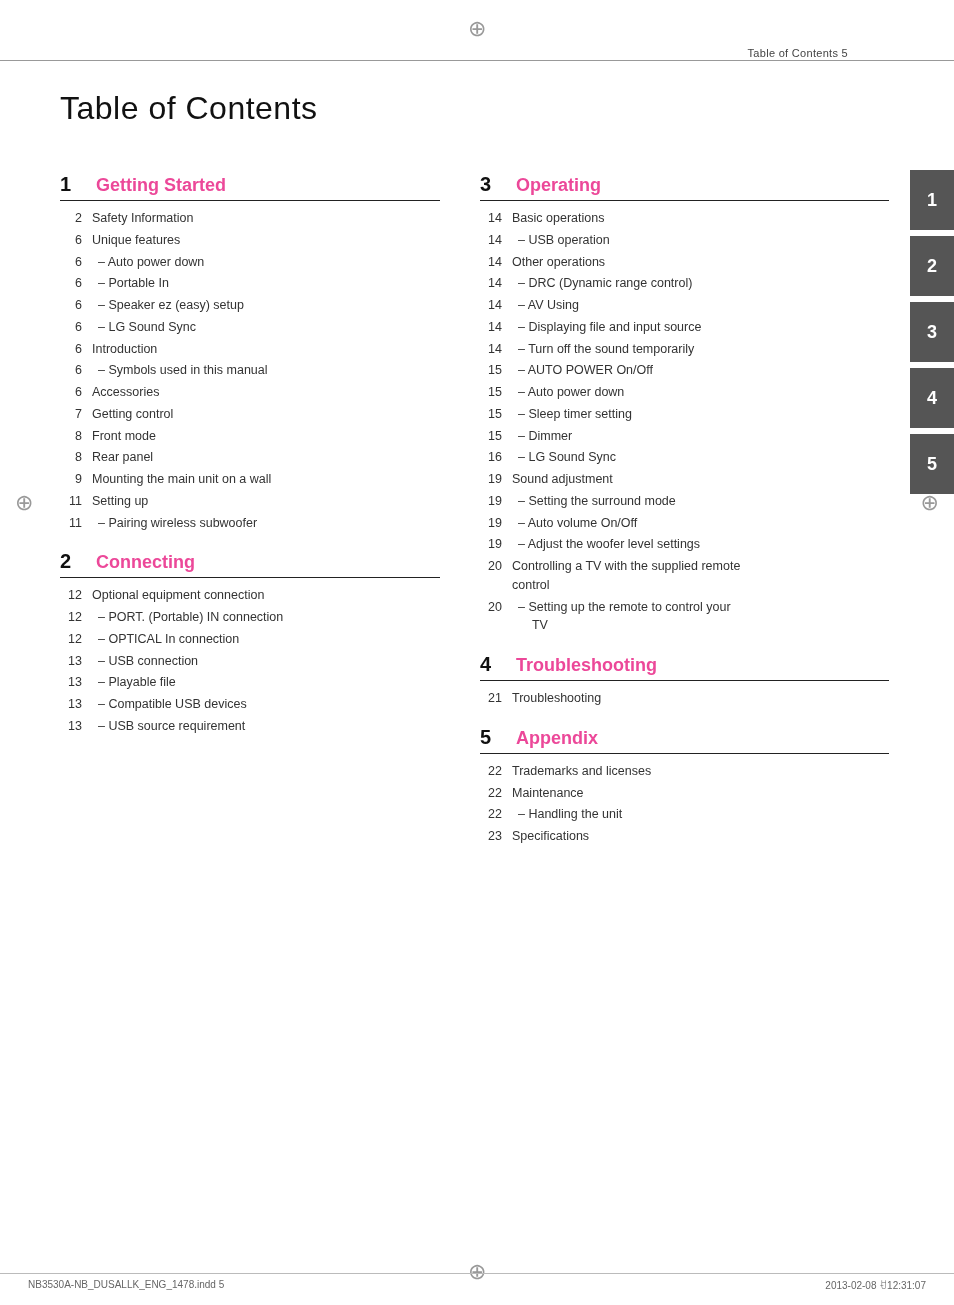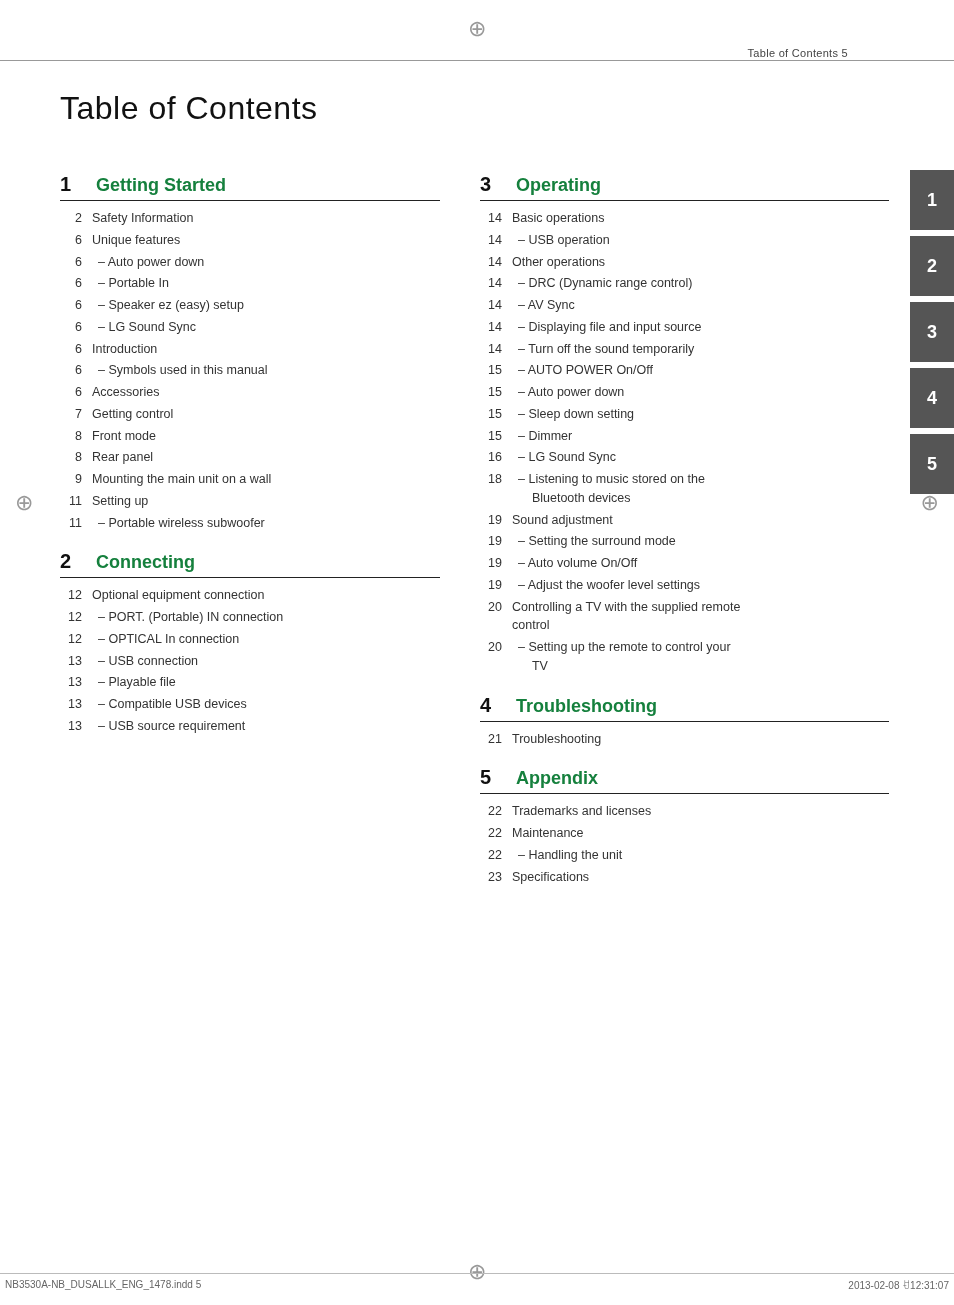--- a/index.html
+++ b/index.html
@@ -116,21 +116,21 @@
     }
     .section-number {
       font-size: 20px;
       font-weight: bold;
       color: #111;
       min-width: 20px;
     }
     .section-title {
       font-size: 18px;
       font-weight: bold;
-      color: #15803d;
+      color: #ec4899;
     }
 
     
     .toc-item {
       display: flex;
       align-items: flex-start;
       gap: 10px;
       margin-bottom: 3px;
       line-height: 1.5;
     }
@@ -157,21 +157,21 @@
     .footer {
       position: absolute;
       bottom: 10px;
       left: 0;
       right: 0;
       height: 22px;
       border-top: 1px solid #bbb;
       display: flex;
       align-items: center;
       justify-content: space-between;
-      padding: 0 5px;
+      padding: 0 28px;
       font-size: 10px;
       color: #666;
     }
   </style>
 </head>
 <body>
 
 <div class="page-wrapper">
 
   <div class="crosshair crosshair-top">⊕</div>
@@ -252,21 +252,21 @@
         <div class="toc-item">
           <span class="toc-page">9</span>
           <span class="toc-text">Mounting the main unit on a wall</span>
         </div>
         <div class="toc-item">
           <span class="toc-page">11</span>
           <span class="toc-text">Setting up</span>
         </div>
         <div class="toc-item">
           <span class="toc-page">11</span>
-          <span class="toc-text indented">–  Portable wireless subwoofer</span>
+          <span class="toc-text indented">–  Pairing wireless subwoofer</span>
         </div>
       </div>
 
       <div class="section-gap">
         <div class="section-header">
           <span class="section-number">2</span>
           <span class="section-title">Connecting</span>
         </div>
         <div class="toc-item">
           <span class="toc-page">12</span>
@@ -318,53 +318,49 @@
         <div class="toc-item">
           <span class="toc-page">14</span>
           <span class="toc-text">Other operations</span>
         </div>
         <div class="toc-item">
           <span class="toc-page">14</span>
           <span class="toc-text indented">–  DRC (Dynamic range control)</span>
         </div>
         <div class="toc-item">
           <span class="toc-page">14</span>
-          <span class="toc-text indented">–  AV Sync</span>
+          <span class="toc-text indented">–  AV Using</span>
         </div>
         <div class="toc-item">
           <span class="toc-page">14</span>
           <span class="toc-text indented">–  Displaying file and input source</span>
         </div>
         <div class="toc-item">
           <span class="toc-page">14</span>
           <span class="toc-text indented">–  Turn off the sound temporarily</span>
         </div>
         <div class="toc-item">
           <span class="toc-page">15</span>
           <span class="toc-text indented">–  AUTO POWER On/Off</span>
         </div>
         <div class="toc-item">
           <span class="toc-page">15</span>
           <span class="toc-text indented">–  Auto power down</span>
         </div>
         <div class="toc-item">
           <span class="toc-page">15</span>
-          <span class="toc-text indented">–  Sleep down setting</span>
+          <span class="toc-text indented">–  Sleep timer setting</span>
         </div>
         <div class="toc-item">
           <span class="toc-page">15</span>
           <span class="toc-text indented">–  Dimmer</span>
         </div>
         <div class="toc-item">
           <span class="toc-page">16</span>
           <span class="toc-text indented">–  LG Sound Sync</span>
-        </div>
-        <div class="toc-item">
-          <span class="toc-page">18</span>
-          <span class="toc-text indented">–  Listening to music stored on the<br>&nbsp;&nbsp;&nbsp;&nbsp;Bluetooth devices</span>
         </div>
         <div class="toc-item">
           <span class="toc-page">19</span>
           <span class="toc-text">Sound adjustment</span>
         </div>
         <div class="toc-item">
           <span class="toc-page">19</span>
           <span class="toc-text indented">–  Setting the surround mode</span>
         </div>
         <div class="toc-item">

